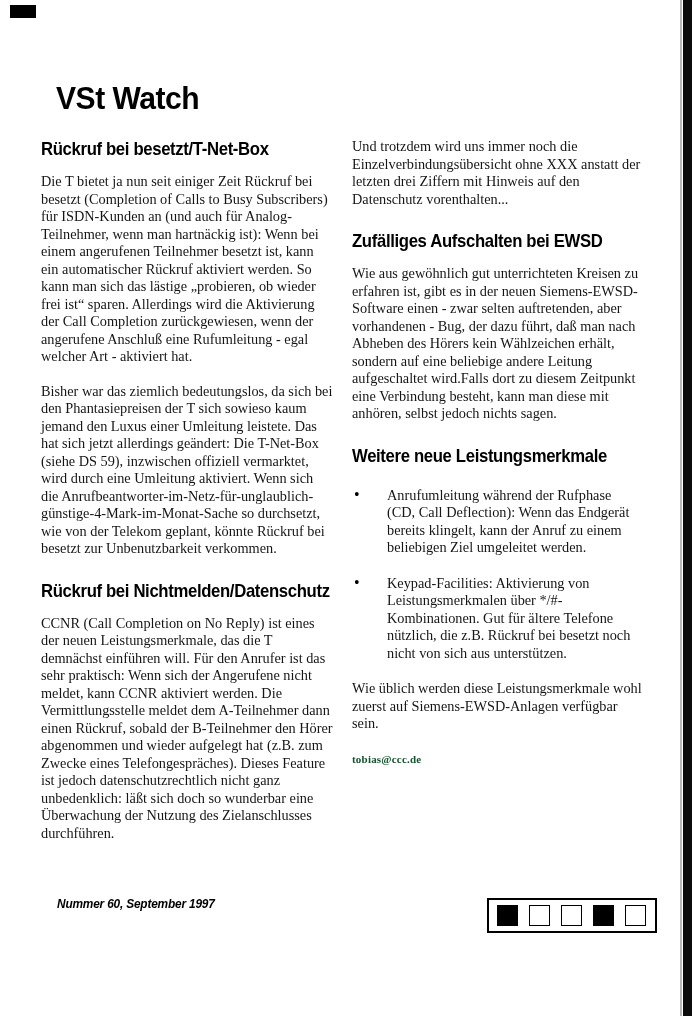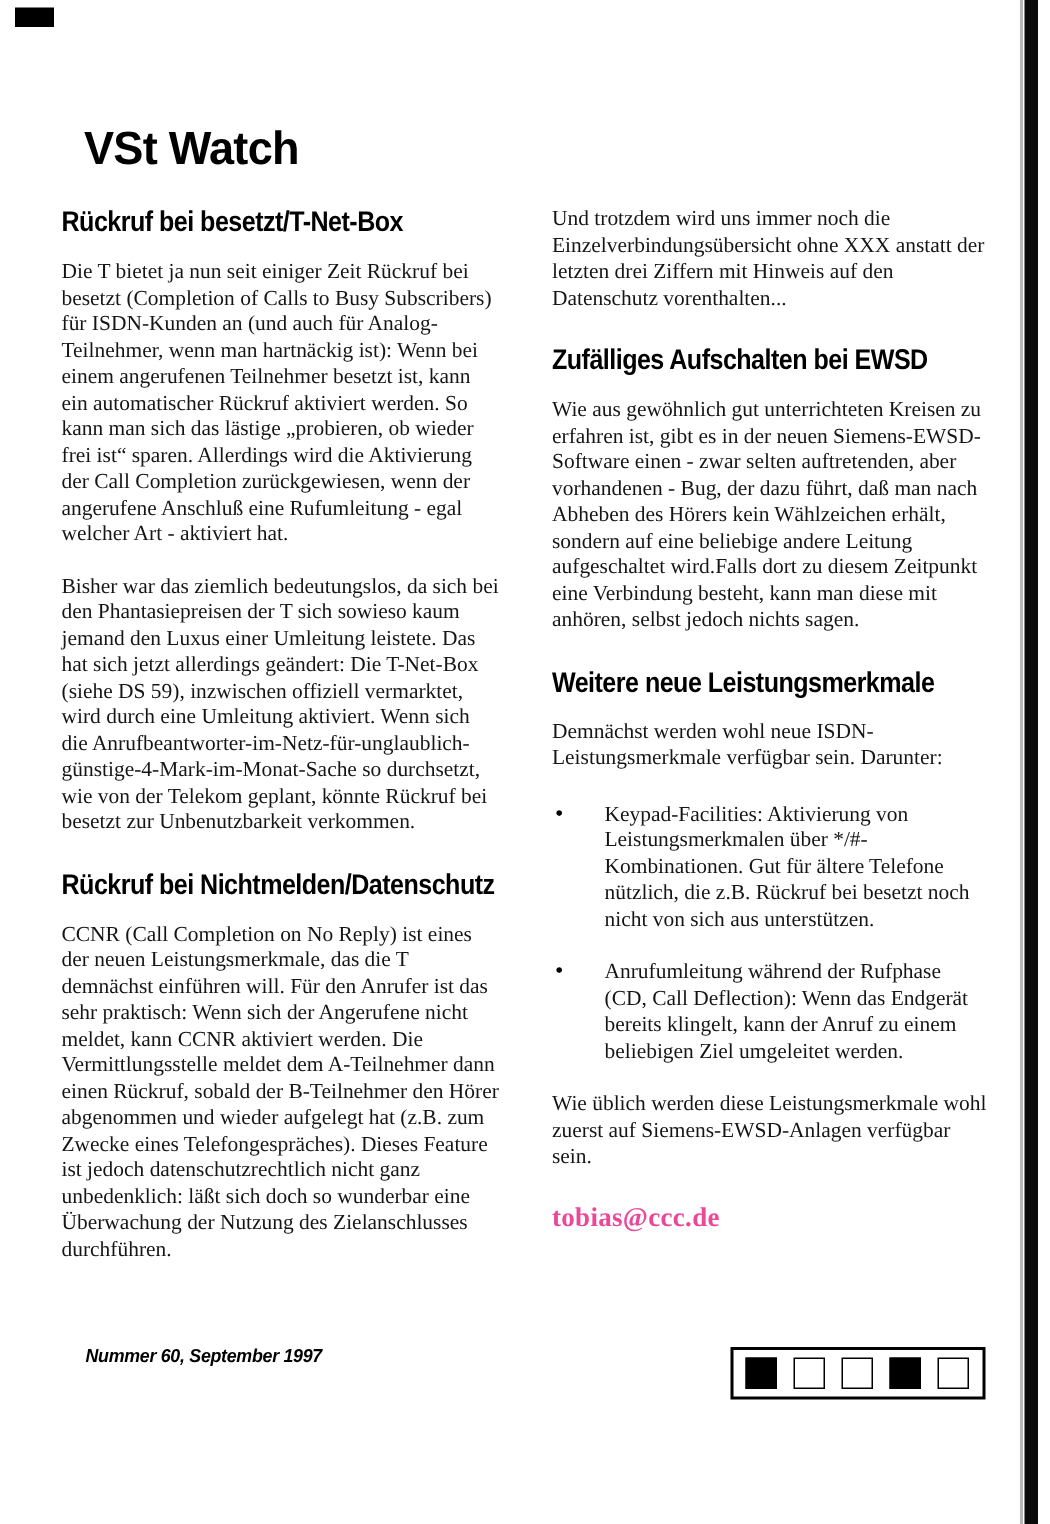--- a/index.html
+++ b/index.html
@@ -23,21 +23,21 @@
   }
   .page-title{
     position:absolute;left:56px;top:60px;
     font-family:"Liberation Sans", sans-serif;
     font-weight:800;font-size:31px;letter-spacing:-0.5px;color:#000;
     transform:scaleX(0.97);transform-origin:0 50%;
     white-space:nowrap;
   }
   .col{position:absolute;top:138px;}
   .col-left{left:41px;width:293px;}
-  .col-right{left:368px;width:291px;}
+  .col-right{left:352px;width:291px;}
   .article-heading{
     font-family:"Liberation Sans", sans-serif;
     font-weight:800;font-size:19px;letter-spacing:-0.4px;color:#000;
     margin:22px 0 13px 0;
     transform:scaleX(0.88);transform-origin:0 50%;
     white-space:nowrap;
   }
   .col .article:first-child .article-heading{margin-top:0;}
   .body-par{
     font-size:14.3px;line-height:17.5px;margin:0 0 17px 0;text-align:left;
@@ -47,21 +47,21 @@
   }
   .bullet-item{
     position:relative;padding-left:35px;margin:0 0 18px 0;
     font-size:14.3px;line-height:17.5px;
   }
   .bullet-item::before{
     content:"\2022";position:absolute;left:2px;top:-1px;font-size:16px;color:#000;
   }
   .closing-par{margin-top:4px;}
   .author-email{
-    font-size:18px;font-weight:700;letter-spacing:0.2px;margin-top:20px;color:#ec4899;
+    font-size:11px;font-weight:700;letter-spacing:0.2px;margin-top:20px;color:#14532d;
   }
   .footer-left{
     position:absolute;left:57px;top:894px;
   }
   .magazine-name{
     font-family:"DejaVu Serif", serif;
     font-weight:700;font-size:18.5px;letter-spacing:0.5px;color:#000;
   }
   .issue-line{
     font-family:"Liberation Sans", sans-serif;
@@ -104,24 +104,23 @@
   <div class="col col-right">
     <p class="body-par">Und trotzdem wird uns immer noch die Einzelverbindungsübersicht ohne XXX anstatt der letzten drei Ziffern mit Hinweis auf den Datenschutz vorenthalten...</p>
 
     <div class="article">
       <h2 class="article-heading">Zufälliges Aufschalten bei EWSD</h2>
       <p class="body-par">Wie aus gewöhnlich gut unterrichteten Kreisen zu erfahren ist, gibt es in der neuen Siemens-EWSD-Software einen - zwar selten auftretenden, aber vorhandenen - Bug, der dazu führt, daß man nach Abheben des Hörers kein Wählzeichen erhält, sondern auf eine beliebige andere Leitung aufgeschaltet wird.Falls dort zu diesem Zeitpunkt eine Verbindung besteht, kann man diese mit anhören, selbst jedoch nichts sagen.</p>
     </div>
 
     <div class="article">
       <h2 class="article-heading">Weitere neue Leistungsmerkmale</h2>
-      <p class="body-par">Demnächst werden wohl neue ISDN-Leistungsmerkmale verfügbar sein. Darunter:</p>
       <ul class="bullet-list">
+        <li class="bullet-item">Anrufumleitung während der Rufphase (CD, Call Deflection): Wenn das Endgerät bereits klingelt, kann der Anruf zu einem beliebigen Ziel umgeleitet werden.</li>
         <li class="bullet-item">Keypad-Facilities: Aktivierung von Leistungsmerkmalen über */#-Kombinationen. Gut für ältere Telefone nützlich, die z.B. Rückruf bei besetzt noch nicht von sich aus unterstützen.</li>
-        <li class="bullet-item">Anrufumleitung während der Rufphase (CD, Call Deflection): Wenn das Endgerät bereits klingelt, kann der Anruf zu einem beliebigen Ziel umgeleitet werden.</li>
       </ul>
       <p class="body-par closing-par">Wie üblich werden diese Leistungsmerkmale wohl zuerst auf Siemens-EWSD-Anlagen verfügbar sein.</p>
     </div>
 
     <div class="author-email">tobias@ccc.de</div>
   </div>
 
   <div class="footer-left">
     <div class="issue-line">Nummer 60, September 1997</div>
   </div>

